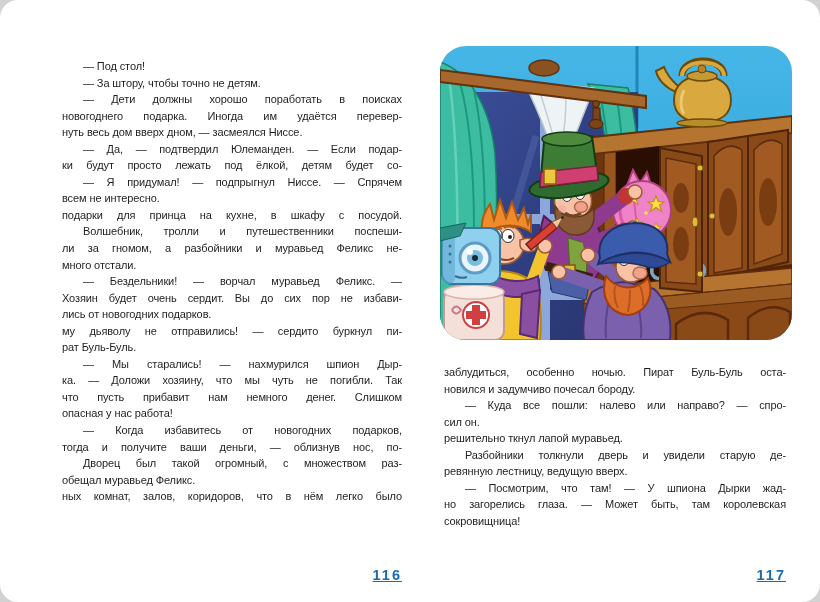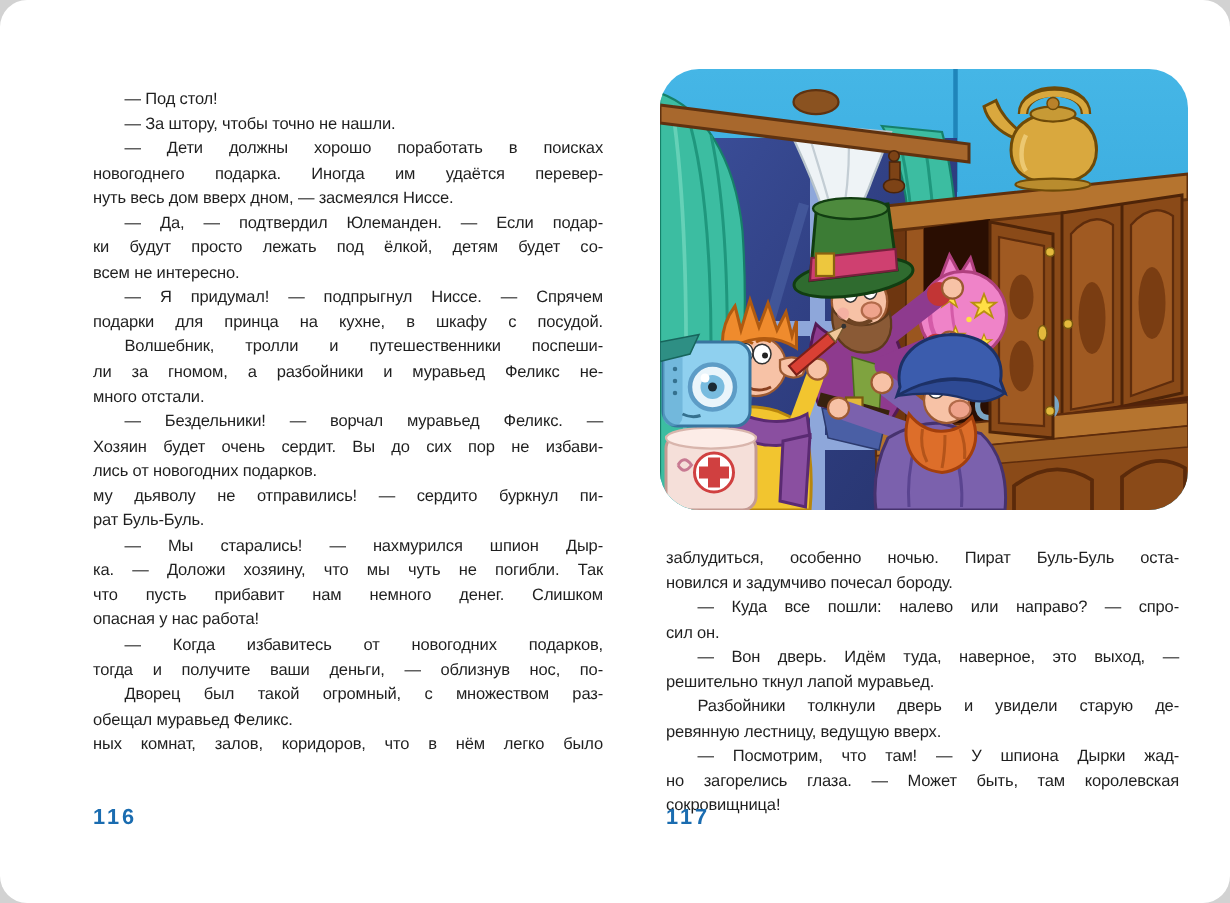--- a/index.html
+++ b/index.html
@@ -14,47 +14,47 @@
   .textcol{
     position:absolute;color:#1f1f1f;font-size:11px;line-height:16.55px;
     letter-spacing:-0.1px;
   }
   .textcol .line{text-align:justify;text-align-last:justify;}
   .textcol .line.end{text-align-last:left;}
   .textcol .line.indent{text-indent:21px;}
   #left-text{left:62px;top:58px;width:340px;}
   #right-text{left:444px;top:364px;width:342px;}
   .pagenum{
-    position:absolute;top:537px;text-align:left;
-    font-weight:bold;font-size:14.5px;letter-spacing:2px;color:#1a6cb0;
+    position:absolute;top:567px;text-align:right;
+    font-weight:bold;font-size:14.5px;letter-spacing:2px;color:#1a6cb0;text-decoration:underline;
   }
   #pagenum-left{left:62px;width:340px;}
   #pagenum-right{left:444px;width:342px;}
   .illu{
     position:absolute;left:440px;top:46px;width:352px;height:294px;
     border-radius:26px;overflow:hidden;
     box-shadow:inset 0 0 14px 9px #ffffff;
   }
   .illu svg{display:block;}
 </style>
 </head>
 <body>
 
 <div class="spread">
 
   <div id="left-text" class="textcol">
       <div class="line indent end">— Под стол!</div>
-      <div class="line indent end">— За штору, чтобы точно не нашли.</div>
+      <div class="line indent end">— За штору, чтобы точно не детям.</div>
       <div class="line indent">— Дети должны хорошо поработать в поисках</div>
       <div class="line">новогоднего подарка. Иногда им удаётся перевер-</div>
       <div class="line end">нуть весь дом вверх дном, — засмеялся Ниссе.</div>
       <div class="line indent">— Да, — подтвердил Юлеманден. — Если подар-</div>
       <div class="line">ки будут просто лежать под ёлкой, детям будет со-</div>
+      <div class="line indent">— Я придумал! — подпрыгнул Ниссе. — Спрячем</div>
       <div class="line end">всем не интересно.</div>
-      <div class="line indent">— Я придумал! — подпрыгнул Ниссе. — Спрячем</div>
       <div class="line">подарки для принца на кухне, в шкафу с посудой.</div>
       <div class="line indent">Волшебник, тролли и путешественники поспеши-</div>
       <div class="line">ли за гномом, а разбойники и муравьед Феликс не-</div>
       <div class="line end">много отстали.</div>
       <div class="line indent">— Бездельники! — ворчал муравьед Феликс. —</div>
       <div class="line">Хозяин будет очень сердит. Вы до сих пор не избави-</div>
       <div class="line end">лись от новогодних подарков.</div>
       <div class="line">му дьяволу не отправились! — сердито буркнул пи-</div>
       <div class="line end">рат Буль-Буль.</div>
       <div class="line indent">— Мы старались! — нахмурился шпион Дыр-</div>
@@ -294,21 +294,20 @@
         <circle cx="10" cy="216" r="1.5" fill="#35718f"></circle>
       </g>
     </svg>
   </div>
 
   <div id="right-text" class="textcol">
       <div class="line">заблудиться, особенно ночью. Пират Буль-Буль оста-</div>
       <div class="line end">новился и задумчиво почесал бороду.</div>
       <div class="line indent">— Куда все пошли: налево или направо? — спро-</div>
       <div class="line end">сил он.</div>
-      <div class="line indent">— Вон дверь. Идём туда, наверное, это выход, —</div>
       <div class="line end">решительно ткнул лапой муравьед.</div>
       <div class="line indent">Разбойники толкнули дверь и увидели старую де-</div>
       <div class="line end">ревянную лестницу, ведущую вверх.</div>
       <div class="line indent">— Посмотрим, что там! — У шпиона Дырки жад-</div>
       <div class="line">но загорелись глаза. — Может быть, там королевская</div>
       <div class="line end">сокровищница!</div>
     </div>
 
   <div id="pagenum-left" class="pagenum">116</div>
   <div id="pagenum-right" class="pagenum">117</div>

